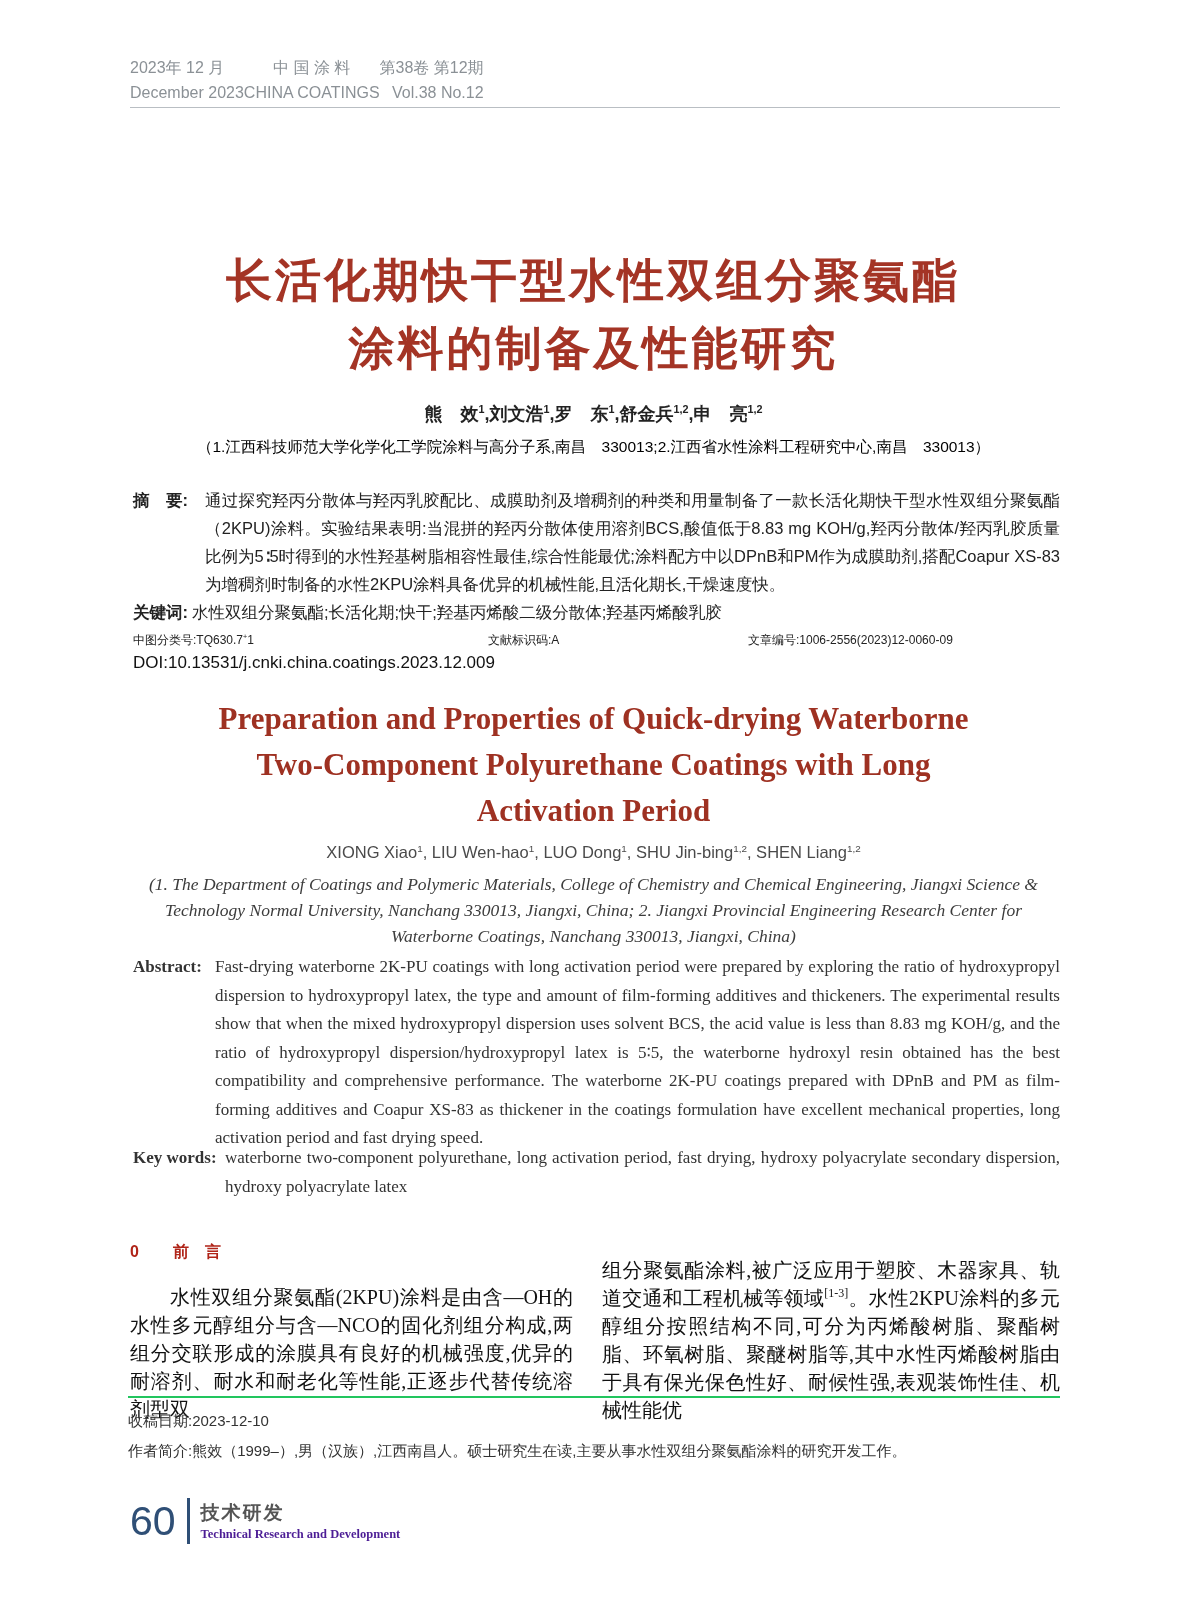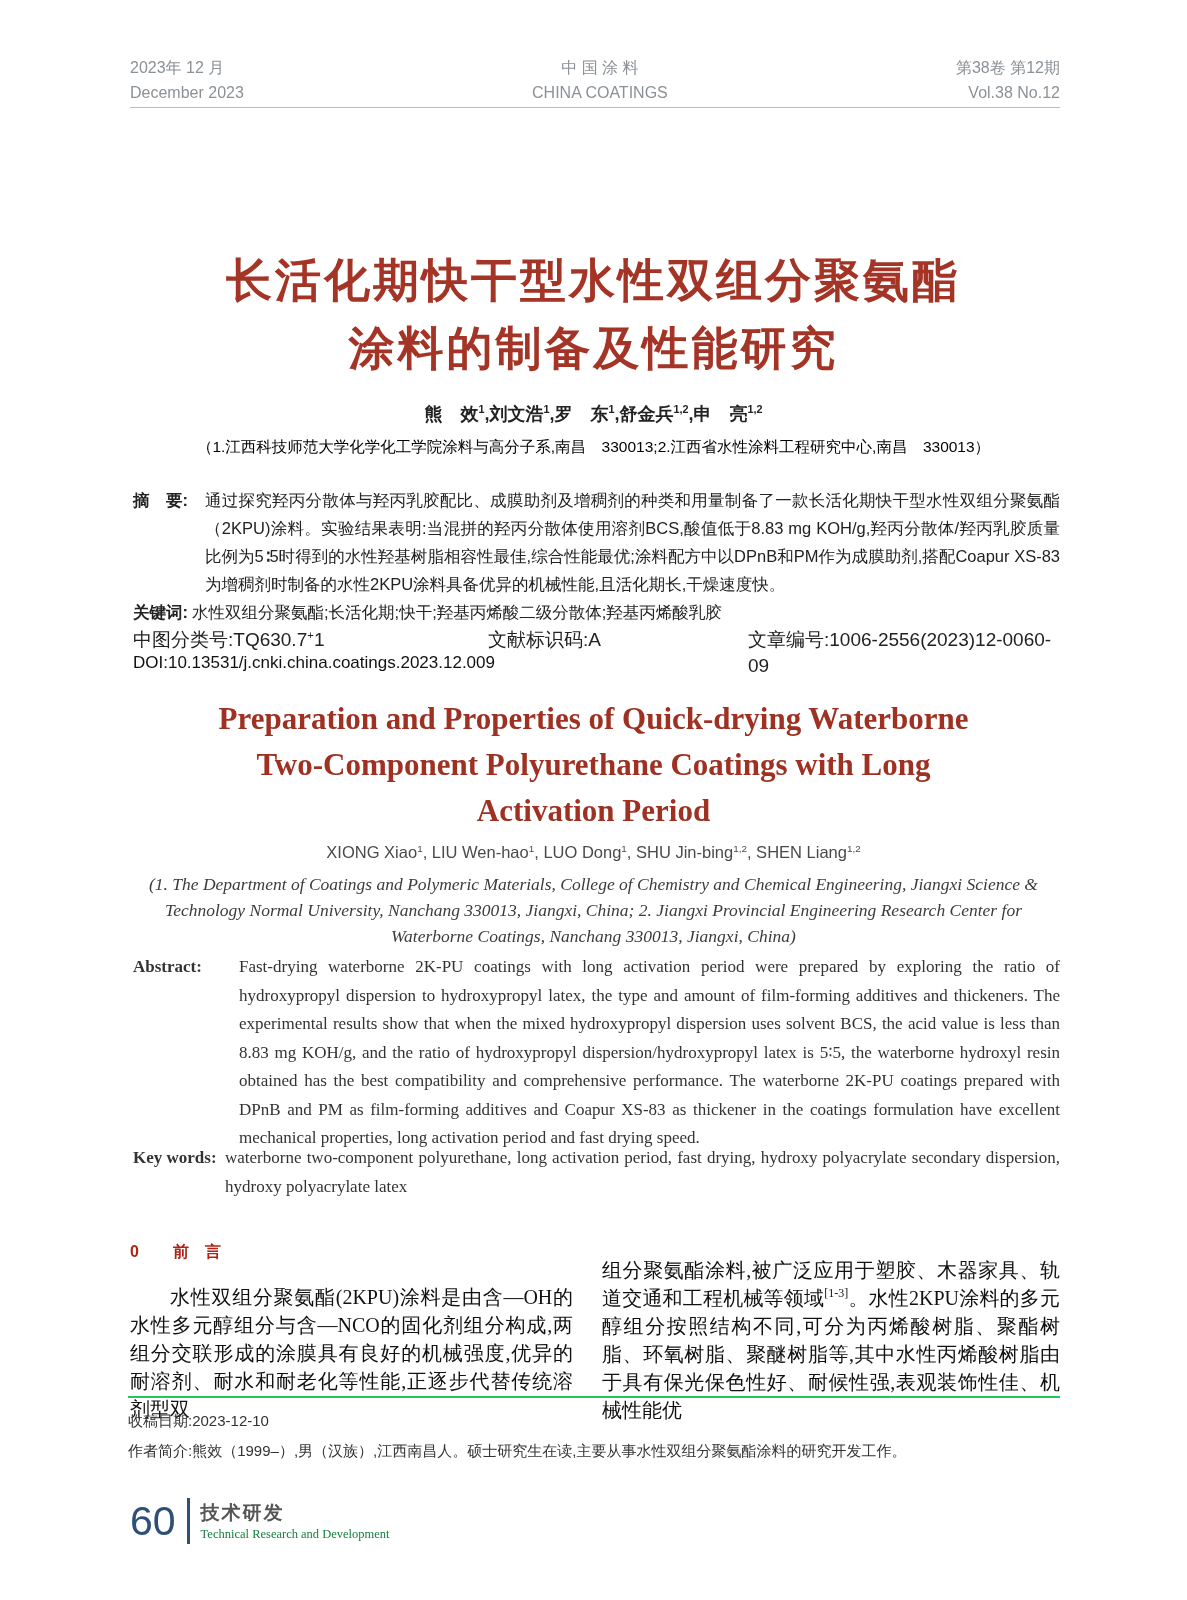--- a/index.html
+++ b/index.html
@@ -7,21 +7,21 @@
   .page {
     position:relative; width:1187px; height:1600px; margin:0 auto;
     background:#ffffff; overflow:hidden;
     font-family:"Liberation Sans", sans-serif; color:#1e1e1e;
   }
   sup { font-size:60%; vertical-align:super; line-height:0; }
 
   
   .jheader {
     position:absolute; top:55px; left:130px; right:127px;
-    display:flex; justify-content:space-between;
+    display:flex; justify-content:flex-start;
     color:#8b9196; font-size:16px; line-height:25px;
   }
   .jh-center { text-align:center; }
   .jh-right  { text-align:right; }
   .header-rule {
     position:absolute; top:107px; left:130px; right:127px;
     border:none; border-top:1.5px solid #b9bec3;
   }
 
   
@@ -46,21 +46,21 @@
   }
   .abs-zh .label { font-weight:bold; flex:none; width:72px; }
   .abs-zh .text  { flex:1; text-align:justify; }
   .kw-zh {
     position:absolute; top:598px; left:133px; width:927px;
     display:flex; font-size:16.5px; line-height:28px; color:#222;
   }
   .kw-zh .label { font-weight:bold; flex:none; margin-right:4px; }
   .meta-row {
     position:absolute; top:627px; left:133px; width:927px;
-    height:26px; font-size:19px; line-height:26px; color:#222;
+    height:26px; font-size:12px; line-height:26px; color:#222;
   }
   .meta-row .m1 { position:absolute; left:0; }
   .meta-row .m2 { position:absolute; left:355px; }
   .meta-row .m3 { position:absolute; left:615px; }
   .doi-line {
     position:absolute; top:653px; left:133px;
     font-family:Liberation Sans, sans-serif; font-size:17px; color:#111;
   }
 
   
@@ -77,21 +77,21 @@
     position:absolute; top:871px; left:50%; transform:translateX(-50%);
     width:905px; text-align:center;
     font-family:"Liberation Serif", serif; font-style:italic;
     font-size:17.5px; line-height:26px; color:#3c3c3c;
   }
 
   
   .abs-en {
     position:absolute; top:953px; left:133px; width:927px;
     display:flex; font-family:"Liberation Serif", serif;
-    font-size:17px; line-height:28.5px; color:#333;gap:24px;
+    font-size:17px; line-height:28.5px; color:#333;
   }
   .abs-en .label { font-weight:bold; flex:none; width:82px; }
   .abs-en .text  { flex:1; text-align:justify; }
   .kw-en {
     position:absolute; top:1144px; left:133px; width:927px;
     display:flex; font-family:"Liberation Serif", serif;
     font-size:17px; line-height:28.5px; color:#333;
   }
   .kw-en .label { font-weight:bold; flex:none; width:92px; }
   .kw-en .text  { flex:1; text-align:justify; }
@@ -120,21 +120,21 @@
     display:flex; align-items:center;
   }
   .pagenum {
     font-family:Liberation Sans, sans-serif; font-size:41px;
     color:#2f4f76; margin-right:11px; line-height:48px;
   }
   .vbar { width:3px; height:46px; background:#2f4f76; margin-right:11px; }
   .col-info .zh { font-size:19px; font-weight:bold; color:#555; letter-spacing:2px; line-height:24px; }
   .col-info .en {
     font-family:"Liberation Serif", serif; font-size:12.5px;
-    font-weight:normal; color:#15803d; margin-top:2px;
+    font-weight:bold; color:#4c1d95; margin-top:2px;
   }
 </style>
 </head>
 <body>
 
 <div class="page">
 
   <div class="jheader">
     <div class="jh-left">
       <div>2023年 12 月</div>

